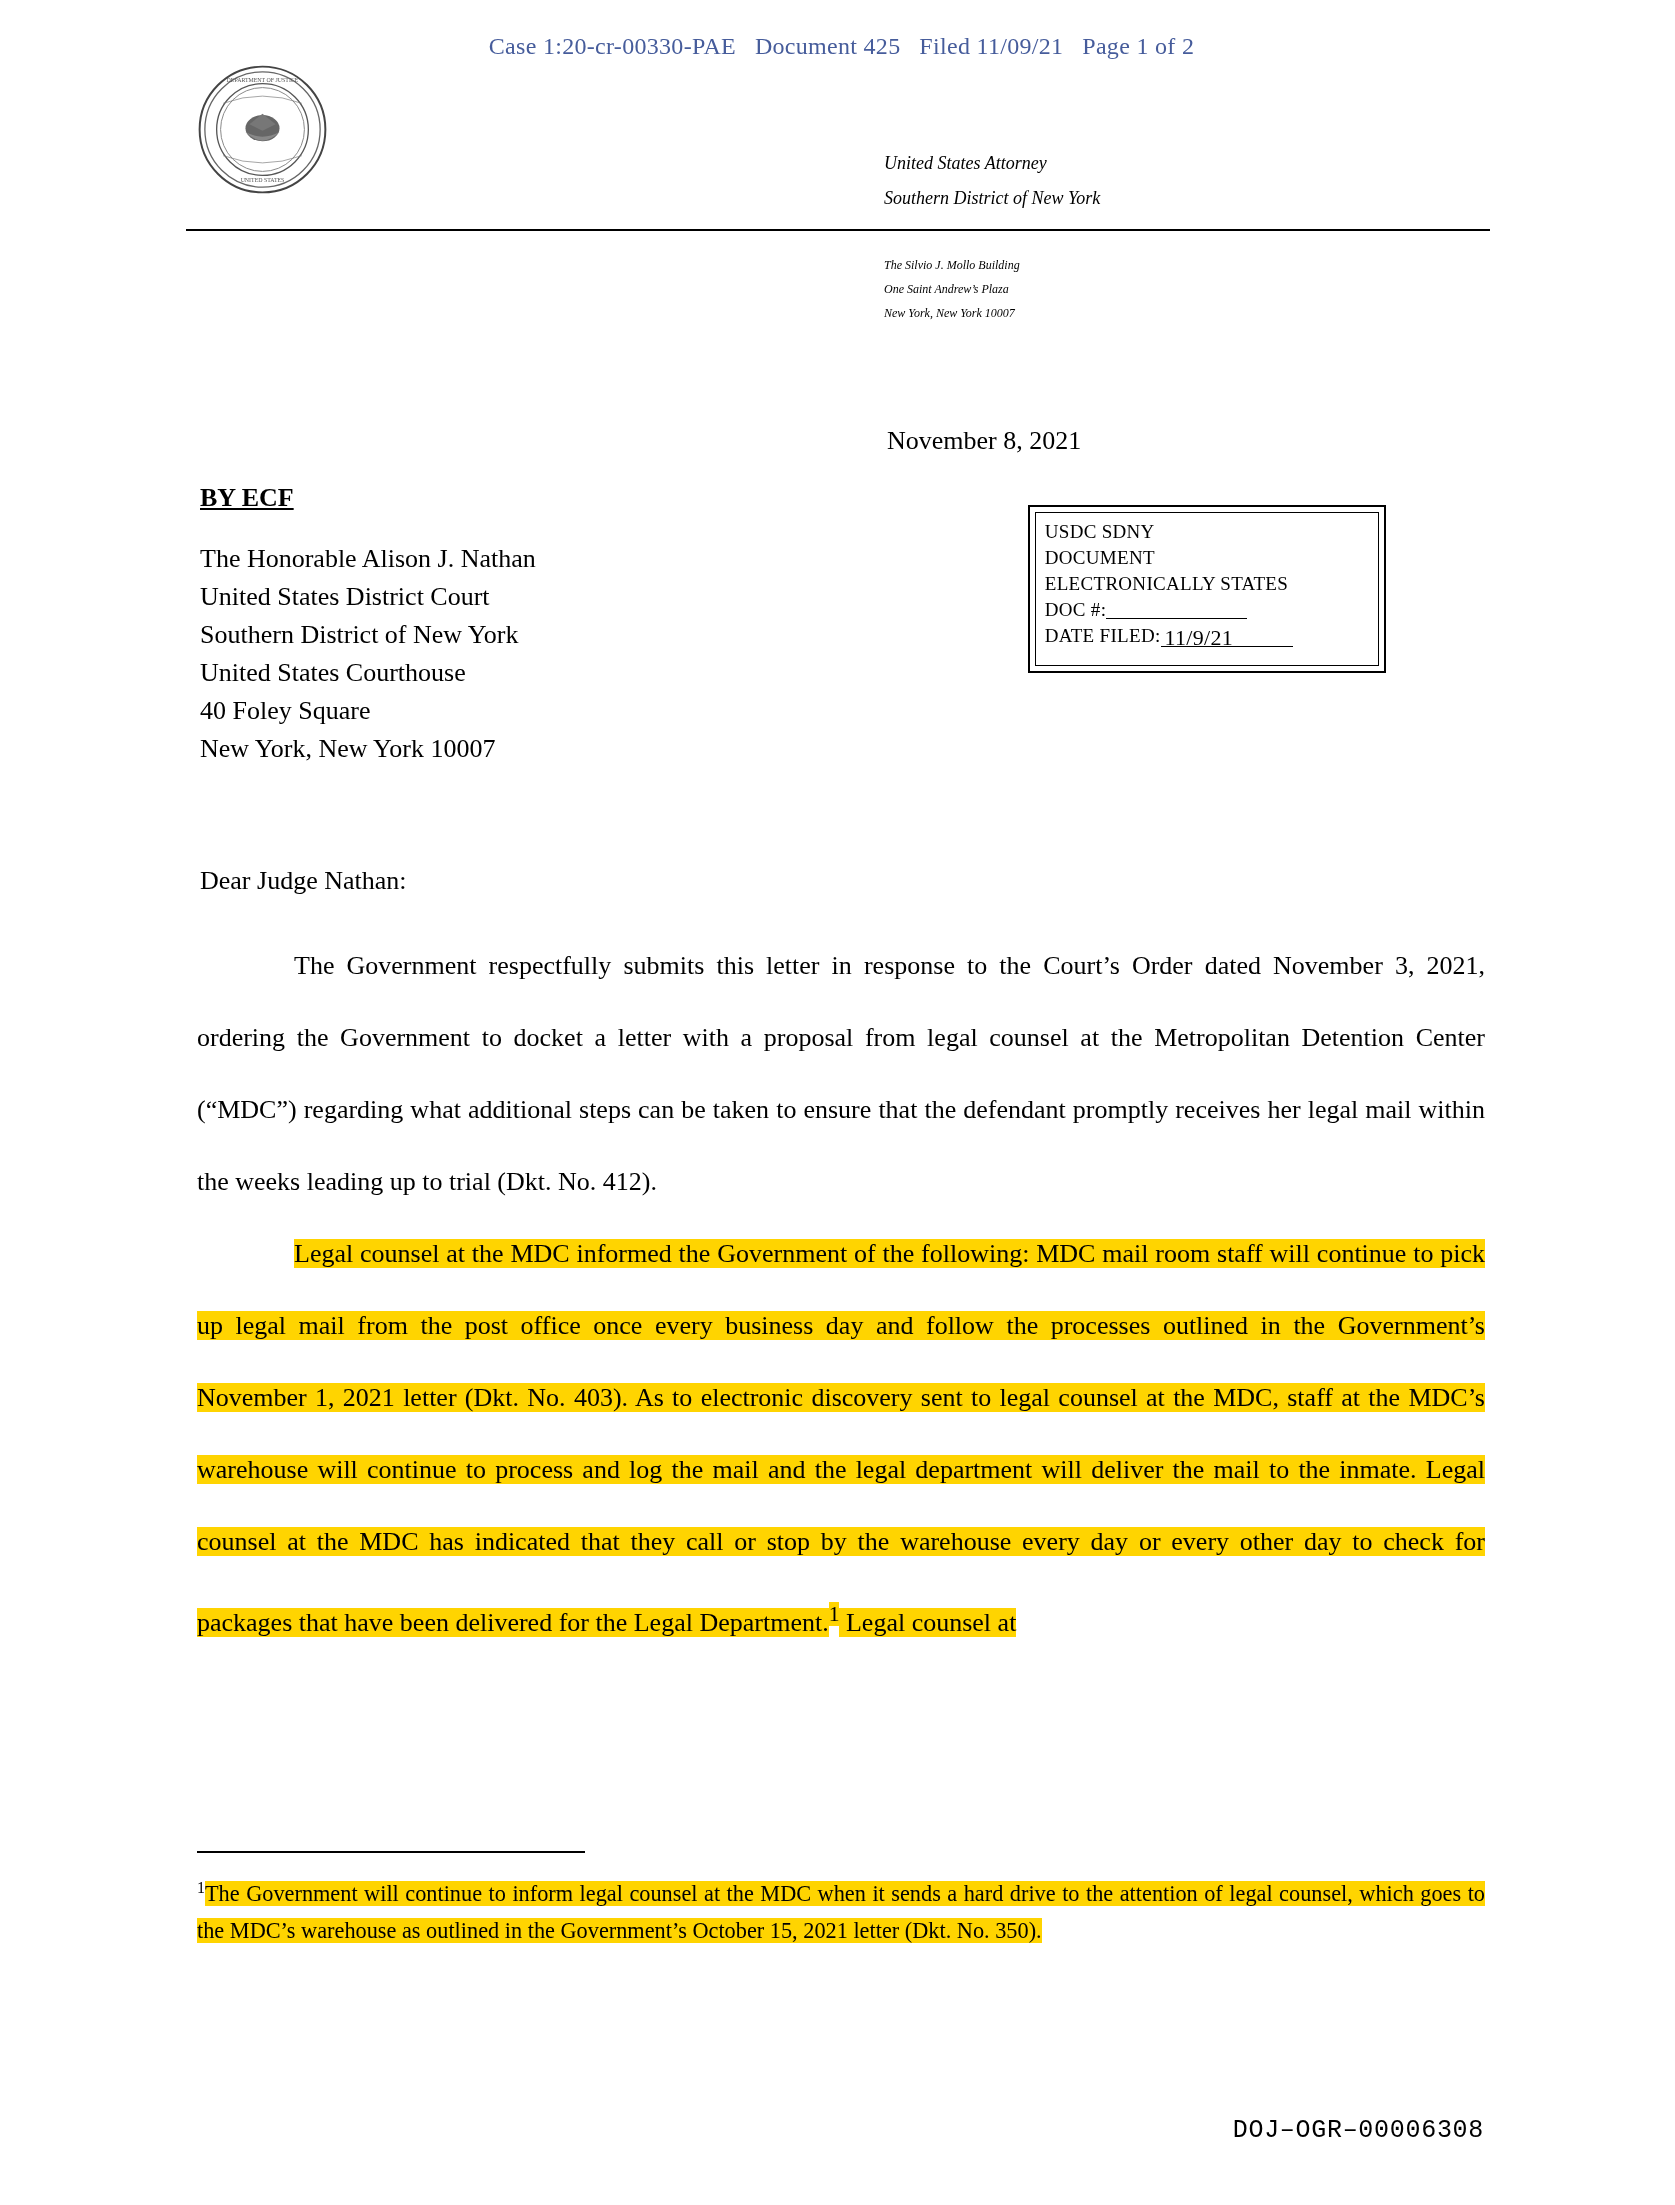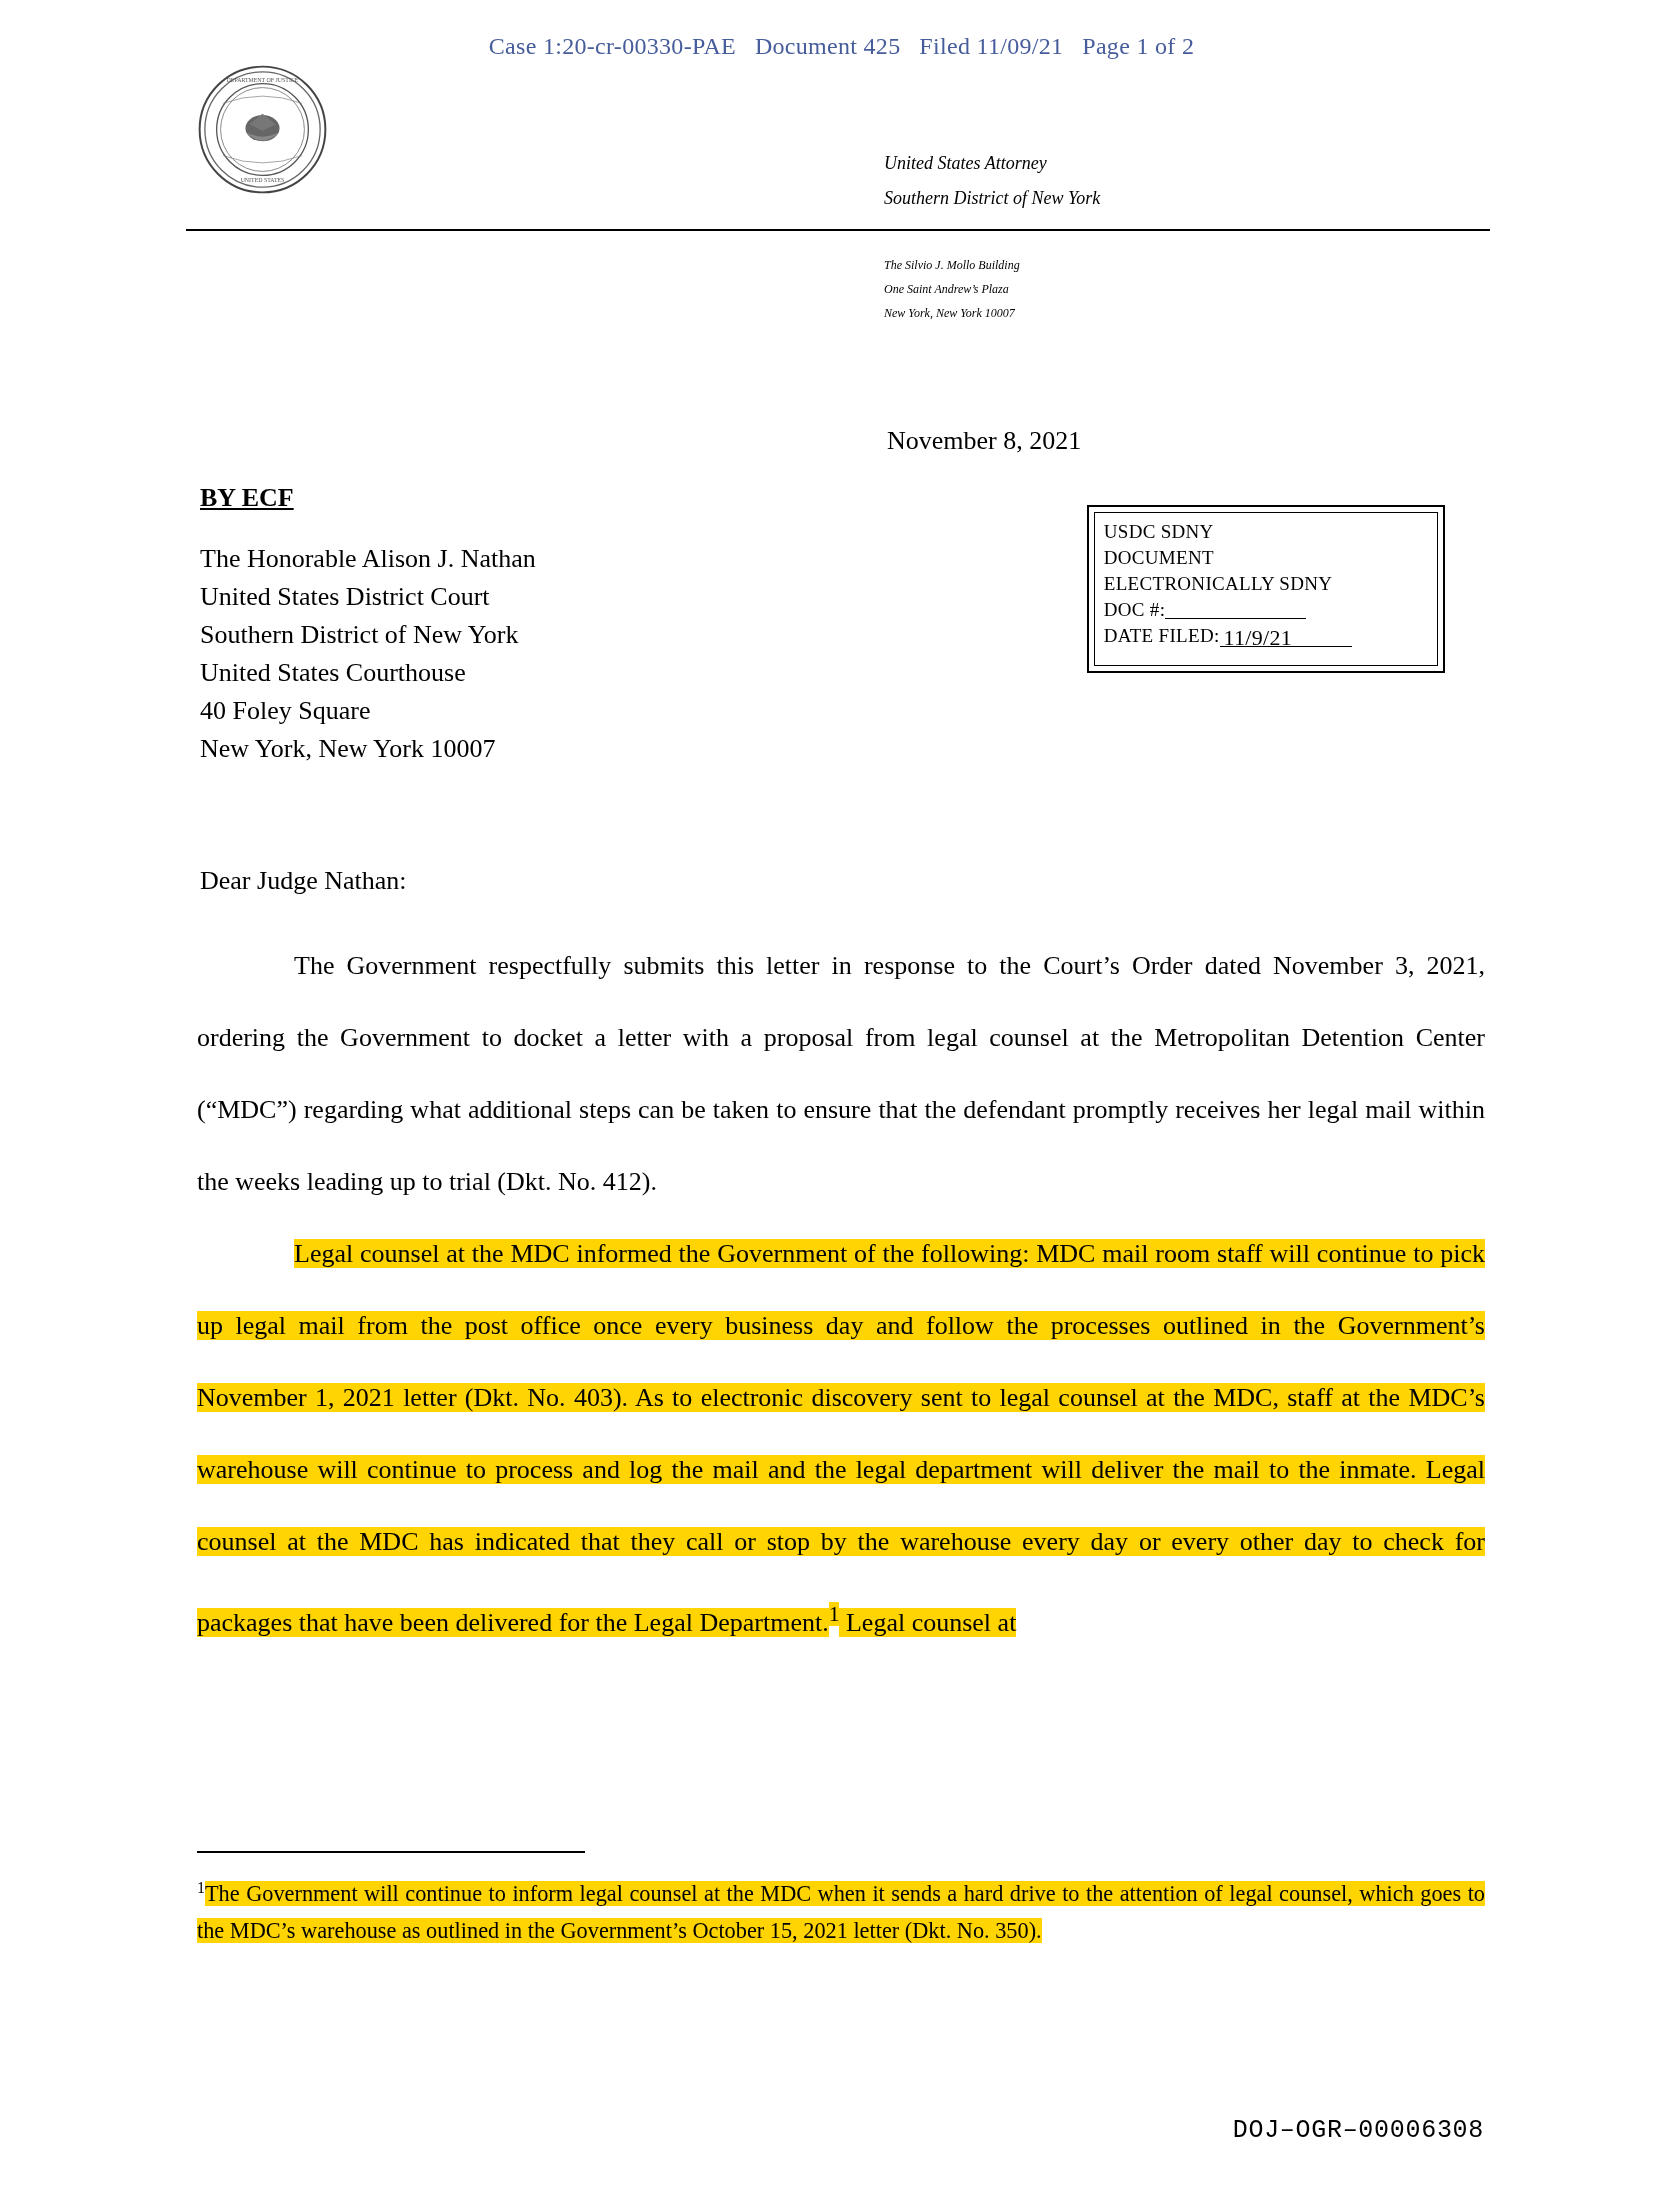--- a/index.html
+++ b/index.html
@@ -102,21 +102,21 @@
   .recipient {
     position: absolute;
     top: 540px;
     left: 200px;
     font-size: 26px;
     line-height: 38px;
   }
   
   .stamp {
     position: absolute;
-    left: 1087px;
+    left: 1028px;
     top: 505px;
     width: 358px;
     height: 168px;
     border: 2px solid #000;
     background: #fff;
     box-sizing: border-box;
   }
   .stamp-inner {
     position: absolute;
     left: 4.6px;
@@ -265,21 +265,21 @@
     <div>Southern District of New York</div>
     <div>United States Courthouse</div>
     <div>40 Foley Square</div>
     <div>New York, New York 10007</div>
   </div>
 
   <div class="stamp">
     <div class="stamp-inner">
       <div class="stamp-line">USDC SDNY</div>
       <div class="stamp-line">DOCUMENT</div>
-      <div class="stamp-line">ELECTRONICALLY  SDNY</div>
+      <div class="stamp-line">ELECTRONICALLY  STATES</div>
       <div class="stamp-line">
         <span>DOC #:</span><span class="stamp-underline"></span>
       </div>
       <div class="stamp-line">
         <span>DATE FILED:</span><span class="stamp-date">11/9/21</span>
       </div>
     </div>
   </div>
 
 

